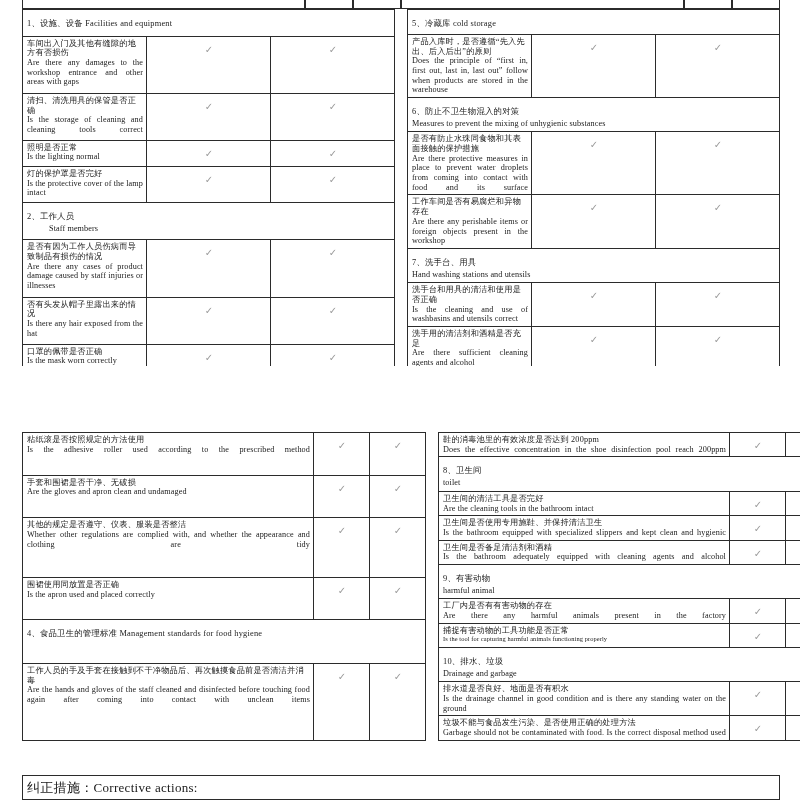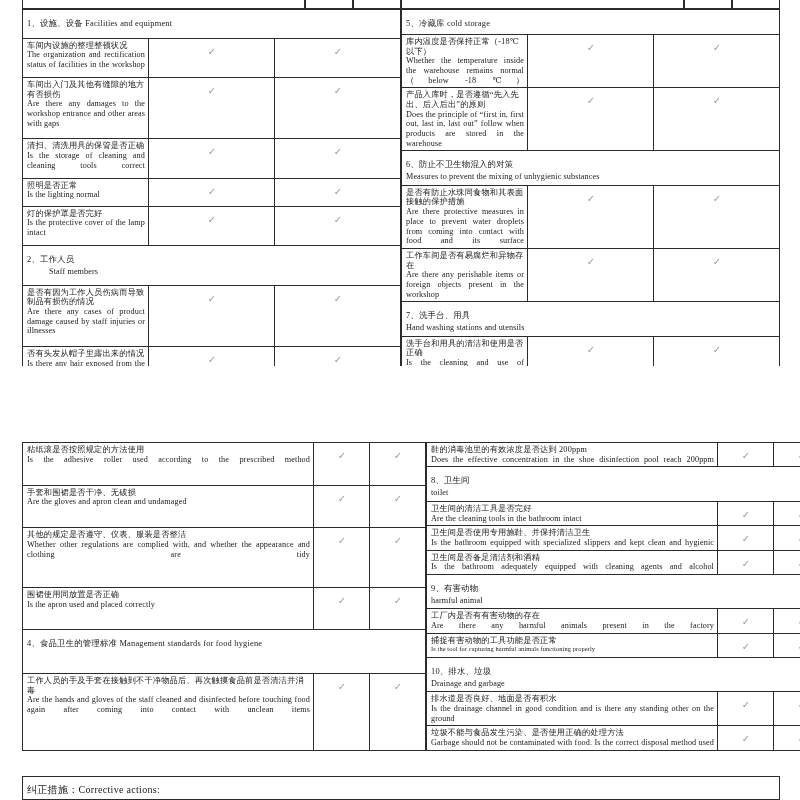--- a/index.html
+++ b/index.html
@@ -13,21 +13,21 @@
   
   .page{position:absolute;left:0;width:800px;background:#ffffff;}
   .page-a{top:0;height:366px;}
   .page-gap{position:absolute;left:0;top:366px;width:800px;height:60px;background:#ffffff;}
   .gapband{position:absolute;left:0;top:378px;width:800px;height:16px;background:#ececec;border-top:1px solid #d8d8d8;border-bottom:1px solid #d8d8d8;}
   .page-b{top:426px;height:374px;}
 
   .sheet{position:relative;width:800px;height:100%;}
 
   
-  .cols{position:absolute;left:22px;top:0;width:758px;display:flex;gap:0;}
+  .cols{position:absolute;left:22px;top:0;width:758px;display:flex;gap:12px;}
   .coltbl{border-collapse:collapse;table-layout:fixed;width:379px;}
   .coltbl td{
     border:1px solid #2b2b2b;
     vertical-align:top;
     padding:2px 3px 2px 4px;
     line-height:1.18;
   }
   .c-text{width:283px;}
   .c-chk{width:48px;text-align:center;vertical-align:middle;}
   .zh{font-size:8.2px;letter-spacing:.2px;white-space:normal;}
@@ -40,21 +40,21 @@
   .chk{color:#9a9a9a;font-size:10px;line-height:1;display:inline-block;}
   .pad-top{padding-top:7px;}
   .pad-top2{padding-top:10px;}
 
   
   .cutrow{position:absolute;left:22px;top:0;width:758px;height:9px;}
   .cutrow .cell{position:absolute;top:0;height:9px;border:1px solid #2b2b2b;border-top:none;box-sizing:border-box;background:#fff;}
 
   .lastrow{border-collapse:collapse;table-layout:fixed;width:758px;position:absolute;left:22px;bottom:0;}
   .lastrow td{border:1px solid #2b2b2b;padding:2px 4px;}
-  .corr{font-size:10px;letter-spacing:.3px;}
+  .corr{font-size:13px;letter-spacing:.3px;}
 </style>
 </head>
 <body>
 
 <div class="viewer">
 
   <div class="page page-a">
     <div class="sheet">
       <div class="cutrow">
         <div class="cell" style="left:0px;width:283px;"></div>
@@ -66,28 +66,20 @@
       </div>
 
       <div class="cols" style="top:9px;">
 
         <table class="coltbl">
             <tbody>
           <tr class="hdr">
                 <td class="c-text" colspan="3"><span class="zh">1、设施、设备 Facilities and equipment</span></td>
               </tr>
 
-          <tr>
-            <td class="c-text">
-              <div class="zh">车间内设施的整理整顿状况</div>
-              <div class="en just">The organization and rectification status of facilities in the workshop</div>
-            </td>
-            <td class="c-chk"><span class="chk">✓</span></td>
-            <td class="c-chk"><span class="chk">✓</span></td>
-          </tr>
 
           <tr>
             <td class="c-text pad-top2">
               <div class="zh">车间出入门及其他有缝隙的地方有否损伤</div>
               <div class="en">Are there any damages to the workshop entrance and other areas with gaps</div>
             </td>
             <td class="c-chk"><span class="chk">✓</span></td>
             <td class="c-chk"><span class="chk">✓</span></td>
           </tr>
 
@@ -153,28 +145,20 @@
           </tr>
         </tbody>
           </table>
 
         <table class="coltbl">
             <tbody>
           <tr class="hdr">
                 <td class="c-text" colspan="3"><span class="zh">5、冷藏库   cold storage</span></td>
               </tr>
 
-          <tr>
-            <td class="c-text">
-              <div class="zh">库内温度是否保持正常（-18℃以下）</div>
-              <div class="en just">Whether the temperature inside the warehouse remains normal（below -18 ℃）</div>
-            </td>
-            <td class="c-chk"><span class="chk">✓</span></td>
-            <td class="c-chk"><span class="chk">✓</span></td>
-          </tr>
 
           <tr>
             <td class="c-text">
               <div class="zh">产品入库时，是否遵循“先入先出、后入后出”的原则</div>
               <div class="en just">Does the principle of “first in, first out, last in, last out” follow when products are stored in the warehouse</div>
             </td>
             <td class="c-chk"><span class="chk">✓</span></td>
             <td class="c-chk"><span class="chk">✓</span></td>
           </tr>
 
@@ -234,21 +218,21 @@
       </div>
     </div>
   </div>
 
   <div class="page-gap">
     <div class="gapband"></div>
   </div>
 
   <div class="page page-b">
     <div class="sheet">
-      <div class="cols" style="top:16px;">
+      <div class="cols" style="top:6px;">
 
         <table class="coltbl">
             <tbody>
           <tr>
             <td class="c-text">
               <div class="zh">粘纸滚是否按照规定的方法使用</div>
               <div class="en just">Is the adhesive roller used according to the prescribed method</div>
             </td>
             <td class="c-chk"><span class="chk">✓</span></td>
             <td class="c-chk"><span class="chk">✓</span></td>
@@ -357,21 +341,21 @@
           </tr>
           <tr class="hdr">
                 <td class="c-text" colspan="3">
             <span class="zh">10、排水、垃圾</span>
             <span class="en" style="display:block;">Drainage and garbage</span>
           </td>
               </tr>
           <tr>
             <td class="c-text">
               <div class="zh">排水道是否良好、地面是否有积水</div>
-              <div class="en just">Is the drainage channel in good condition and is there any standing other on the ground</div>
+              <div class="en just">Is the drainage channel in good condition and is there any standing water on the ground</div>
             </td>
             <td class="c-chk"><span class="chk">✓</span></td>
             <td class="c-chk"><span class="chk">✓</span></td>
           </tr>
           <tr>
             <td class="c-text pad-top">
               <div class="zh">垃圾不能与食品发生污染、是否使用正确的处理方法</div>
               <div class="en just">Garbage should not be contaminated with food. Is the correct disposal method used</div>
             </td>
             <td class="c-chk"><span class="chk">✓</span></td>

